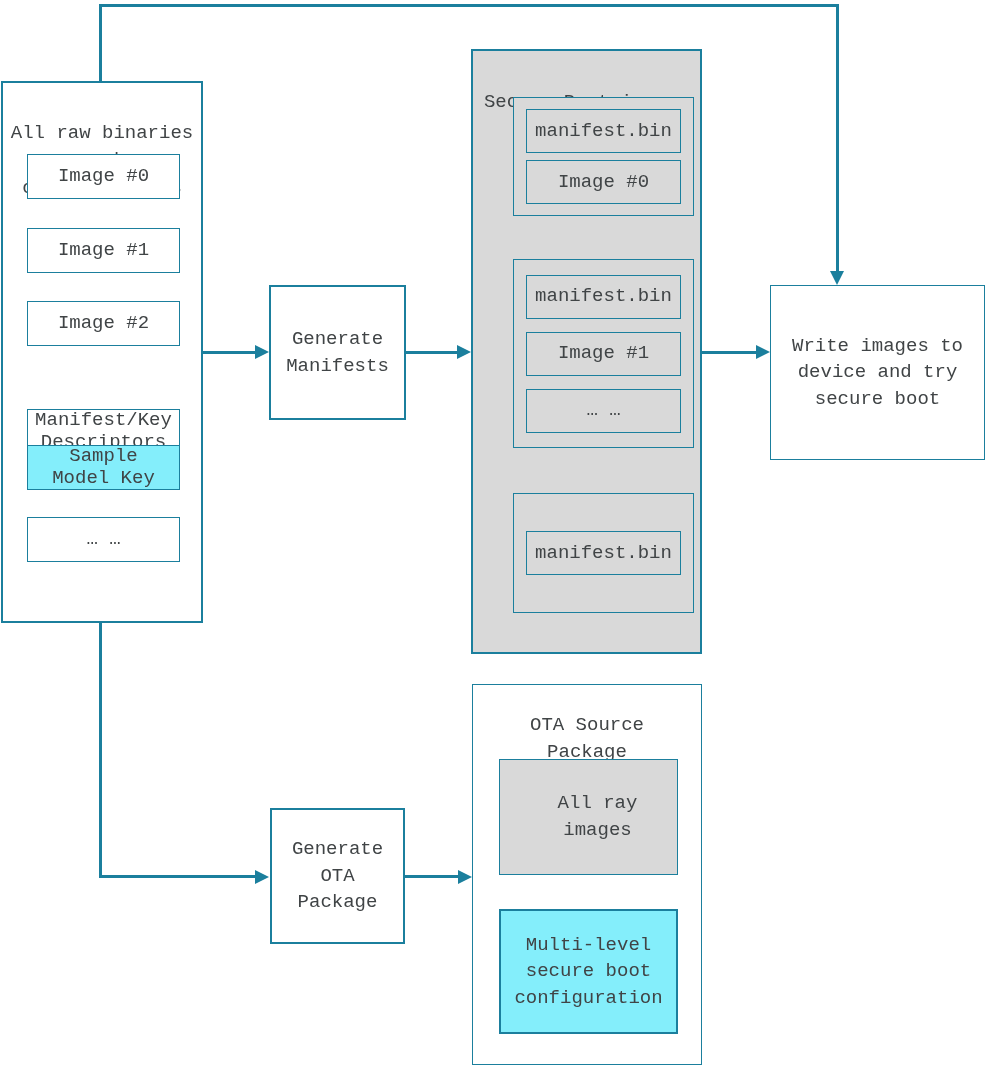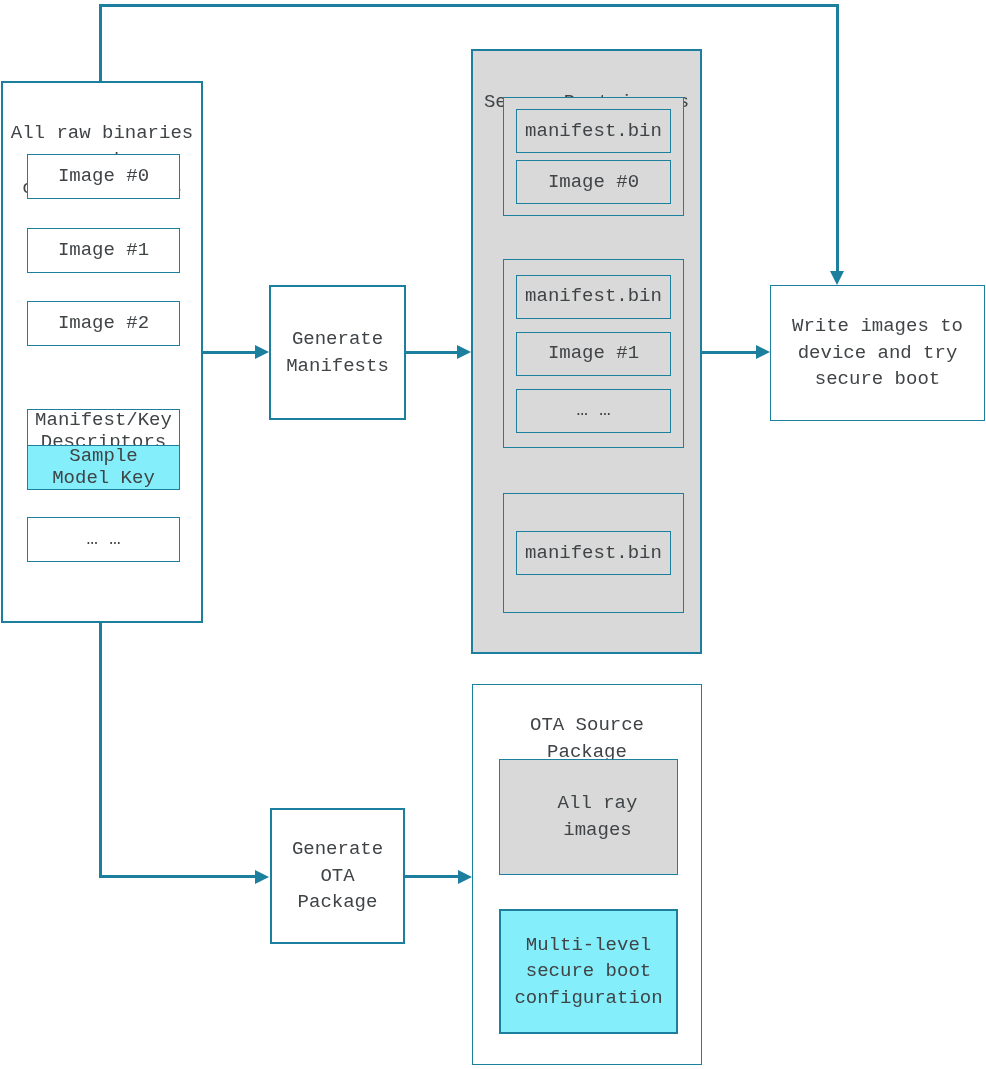--- a/index.html
+++ b/index.html
@@ -54,36 +54,36 @@
   .gen-manifests{left:269px;top:285px;width:137px;height:135px;}
   .gen-ota{left:270px;top:808px;width:135px;height:136px;}
 
   
   .sb-container{
     left:471px;top:49px;width:231px;height:605px;
     background:var(--gray);display:block;
   }
   .sb-title{margin-top:11px;text-align:center;}
   .sb-group{
-    position:absolute;left:30px;width:181px;
+    position:absolute;left:40px;width:181px;
     box-sizing:border-box;border:1.5px solid var(--teal);
     background:var(--gray);
     display:flex;flex-direction:column;align-items:center;justify-content:center;
   }
   .sb-g0{top:46px;height:119px;gap:7px;}
   .sb-g1{top:208px;height:189px;gap:13px;}
   .sb-g2{top:442px;height:120px;gap:8px;}
   .sb-item{
     box-sizing:border-box;width:155px;height:44px;
     border:1.5px solid var(--teal);background:var(--gray);
     display:flex;align-items:center;justify-content:center;text-align:center;
   }
 
   
-  .write-box{left:770px;top:285px;width:215px;height:136px;border-width:1.5px;}
+  .write-box{left:770px;top:285px;width:215px;height:175px;border-width:1.5px;}
 
   
   .ota-panel{left:472px;top:684px;width:230px;height:381px;display:block;border-width:1.5px;}
   .ota-title{text-align:center;white-space:pre-line;line-height:1.45;}
   .ota-item{
     position:absolute;left:26px;width:179px;box-sizing:border-box;
     display:flex;align-items:center;justify-content:center;text-align:center;
     white-space:pre-line;line-height:1.4;
   }
   .ota-i0{top:74px;height:116px;border:1.5px solid var(--teal);}

